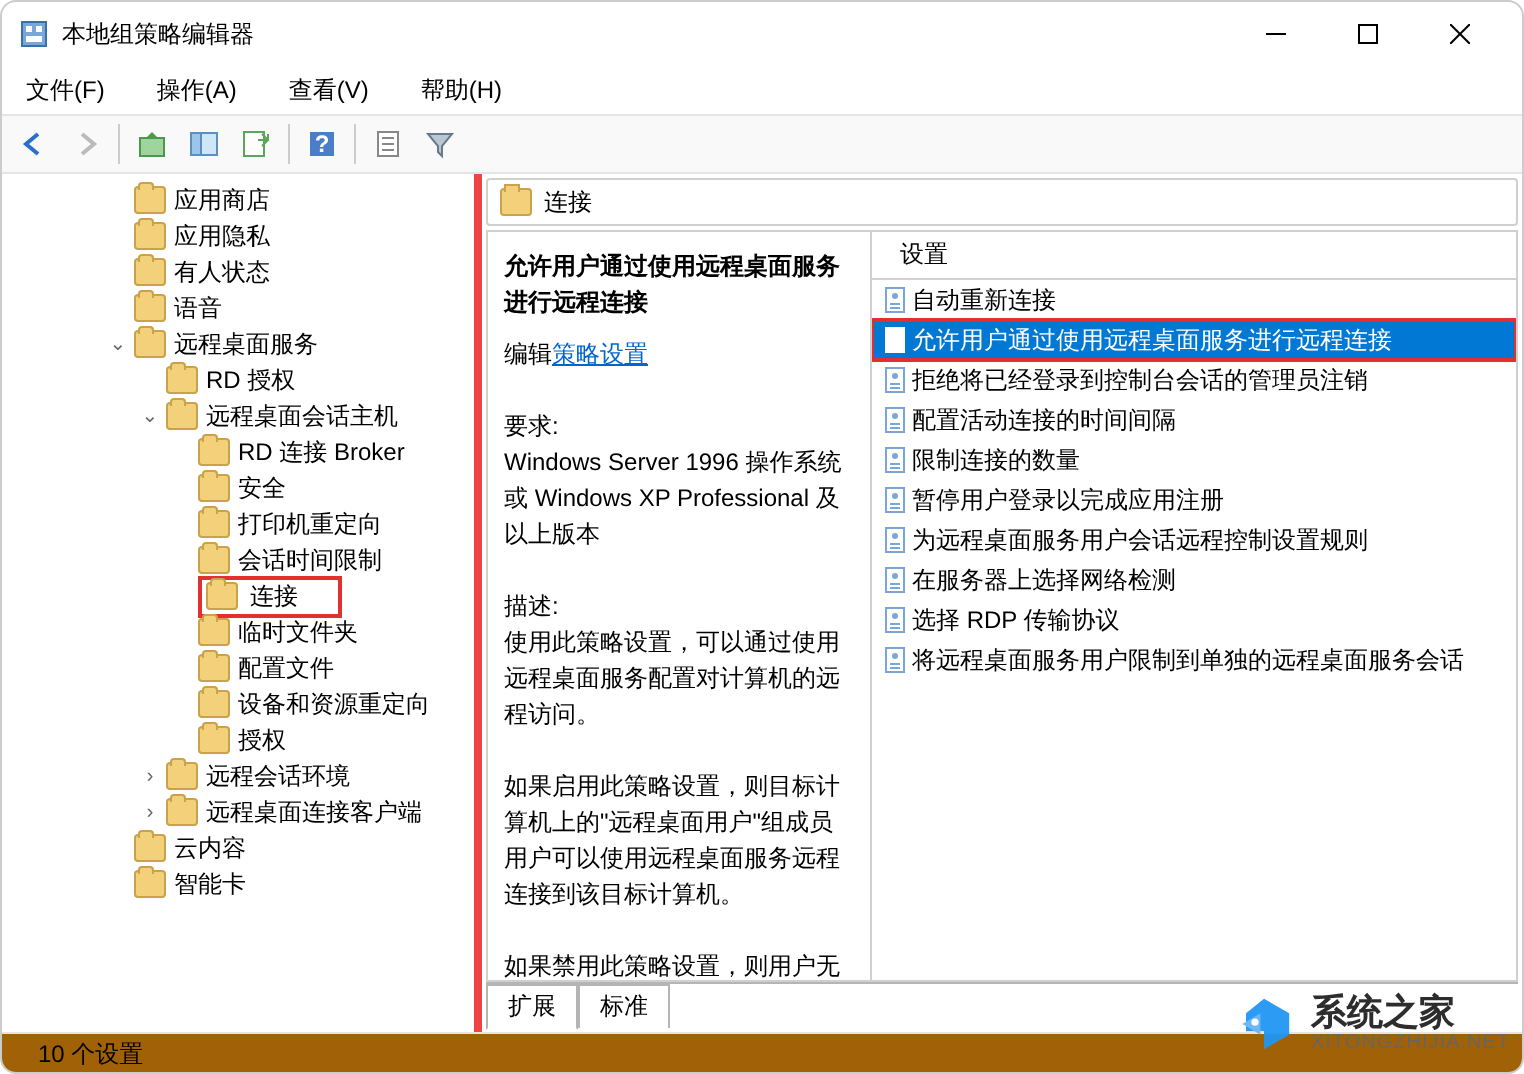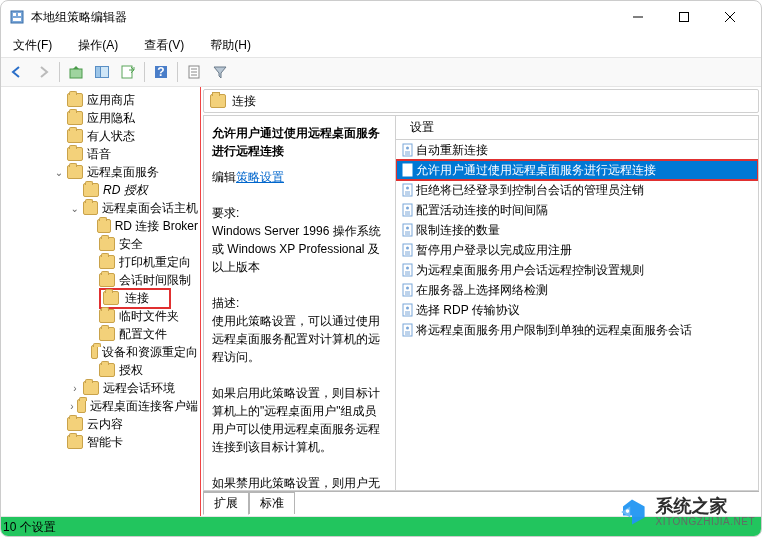--- a/index.html
+++ b/index.html
@@ -8,21 +8,21 @@
 .titlebar .left{display:flex;align-items:center;gap:6px}
 .titlebar .title{font-size:12px}
 .winbtns{display:flex;gap:0}
 .winbtn{width:46px;height:32px;display:flex;align-items:center;justify-content:center}
 .menubar{height:24px;display:flex;align-items:center;padding:0 6px;gap:14px}
 .menuitem{padding:2px 6px;cursor:default}
 .toolbar{height:30px;display:flex;align-items:center;padding:0 4px;gap:2px;border-top:1px solid #e5e5e5;border-bottom:1px solid #e5e5e5;background:#f9f9f9}
 .tbtn{width:24px;height:24px;display:flex;align-items:center;justify-content:center;border:1px solid transparent}
 .tsep{width:1px;height:20px;background:#ccc;margin:0 2px}
 .content{display:flex;height:calc(537px - 32px - 24px - 30px - 22px);position:relative}
-.tree{width:200px;border-right:1px solid #ef4444;overflow:auto;padding:4px 0 4px 4px}
+.tree{width:240px;border-right:4px solid #ef4444;overflow:auto;padding:4px 0 4px 4px}
 .tree ul{list-style:none}
 .ti{display:flex;align-items:center;height:18px;gap:2px;white-space:nowrap;cursor:default}
 .ti .exp{width:12px;text-align:center;color:#666;font-size:10px}
 .ti .fold{width:16px;height:14px;background:#f3d17a;border:1px solid #c9a24a;border-radius:2px;position:relative}
 .ti .fold::before{content:"";position:absolute;top:-3px;left:1px;width:6px;height:3px;background:#f3d17a;border:1px solid #c9a24a;border-bottom:none;border-radius:2px 2px 0 0}
 .ti .lbl{padding:0 2px}
 .tree .hl-box{border:2px solid #e03030;display:inline-flex;align-items:center;padding:0 18px 0 2px;gap:4px}
 .main{flex:1;display:flex;flex-direction:column}
 .main-head{height:24px;border:1px solid #d0d0d0;margin:2px;border-radius:2px;display:flex;align-items:center;padding:0 6px;gap:6px;background:#fff}
 .main-head .of{width:16px;height:14px;background:#f3d17a;border:1px solid #c9a24a;border-radius:2px;position:relative}
@@ -36,21 +36,21 @@
 .list-head .col{padding:0 6px}
 .li{height:20px;display:flex;align-items:center;gap:0;padding:0 4px;cursor:default}
 .li .ic{width:16px;height:16px;display:flex;align-items:center;justify-content:center}
 .li.hl{background:#0078d4;color:#fff}
 .li.hlbox{outline:2px solid #e03030;outline-offset:-1px}
 .tabs{height:22px;display:flex;align-items:center;margin:0 2px 2px 2px;gap:0}
 .tab{border:1px solid #b5b5b5;border-bottom:none;padding:2px 10px;background:#fff;font-size:12px;position:relative;cursor:default}
 .tab.active{border-bottom:1px solid #fff;margin-bottom:-1px;z-index:2}
 .tabs::before{content:"";position:absolute}
 .tabbar{border-top:1px solid #b5b5b5;margin:0 2px}
-.status{height:22px;display:flex;align-items:center;padding:0 2px;border-top:1px solid #e5e5e5;font-size:12px;background:#22c55e}
+.status{height:22px;display:flex;align-items:center;padding:0 18px;border-top:1px solid #e5e5e5;font-size:12px;background:#a16207}
 .watermark{position:absolute;right:6px;bottom:6px;display:flex;align-items:center;gap:6px;opacity:.95}
 .wm-icon{width:36px;height:36px}
 .wm-text{display:flex;flex-direction:column;line-height:1.1}
 .wm-text .cn{font-size:18px;font-weight:bold;color:#222}
 .wm-text .url{font-size:10px;color:#666;letter-spacing:.5px}
 svg{display:block}
 </style>
 </head>
 <body>
 
@@ -179,21 +179,21 @@
           </div>
         </li>
         <li>
           <div class="ti" style="padding-left: 48px;">
             <span class="exp">⌄</span>
             <span class="fold"></span>
             <span class="lbl">远程桌面服务</span>
           </div>
         </li>
         <li>
-          <div class="ti" style="padding-left: 64px; font-style: italic;">
+          <div class="ti" style="padding-left: 64px;">
             <span class="exp"></span>
             <span class="fold"></span>
             <span class="lbl">RD 授权</span>
           </div>
         </li>
         <li>
           <div class="ti" style="padding-left: 64px;">
             <span class="exp">⌄</span>
             <span class="fold"></span>
             <span class="lbl">远程桌面会话主机</span>

